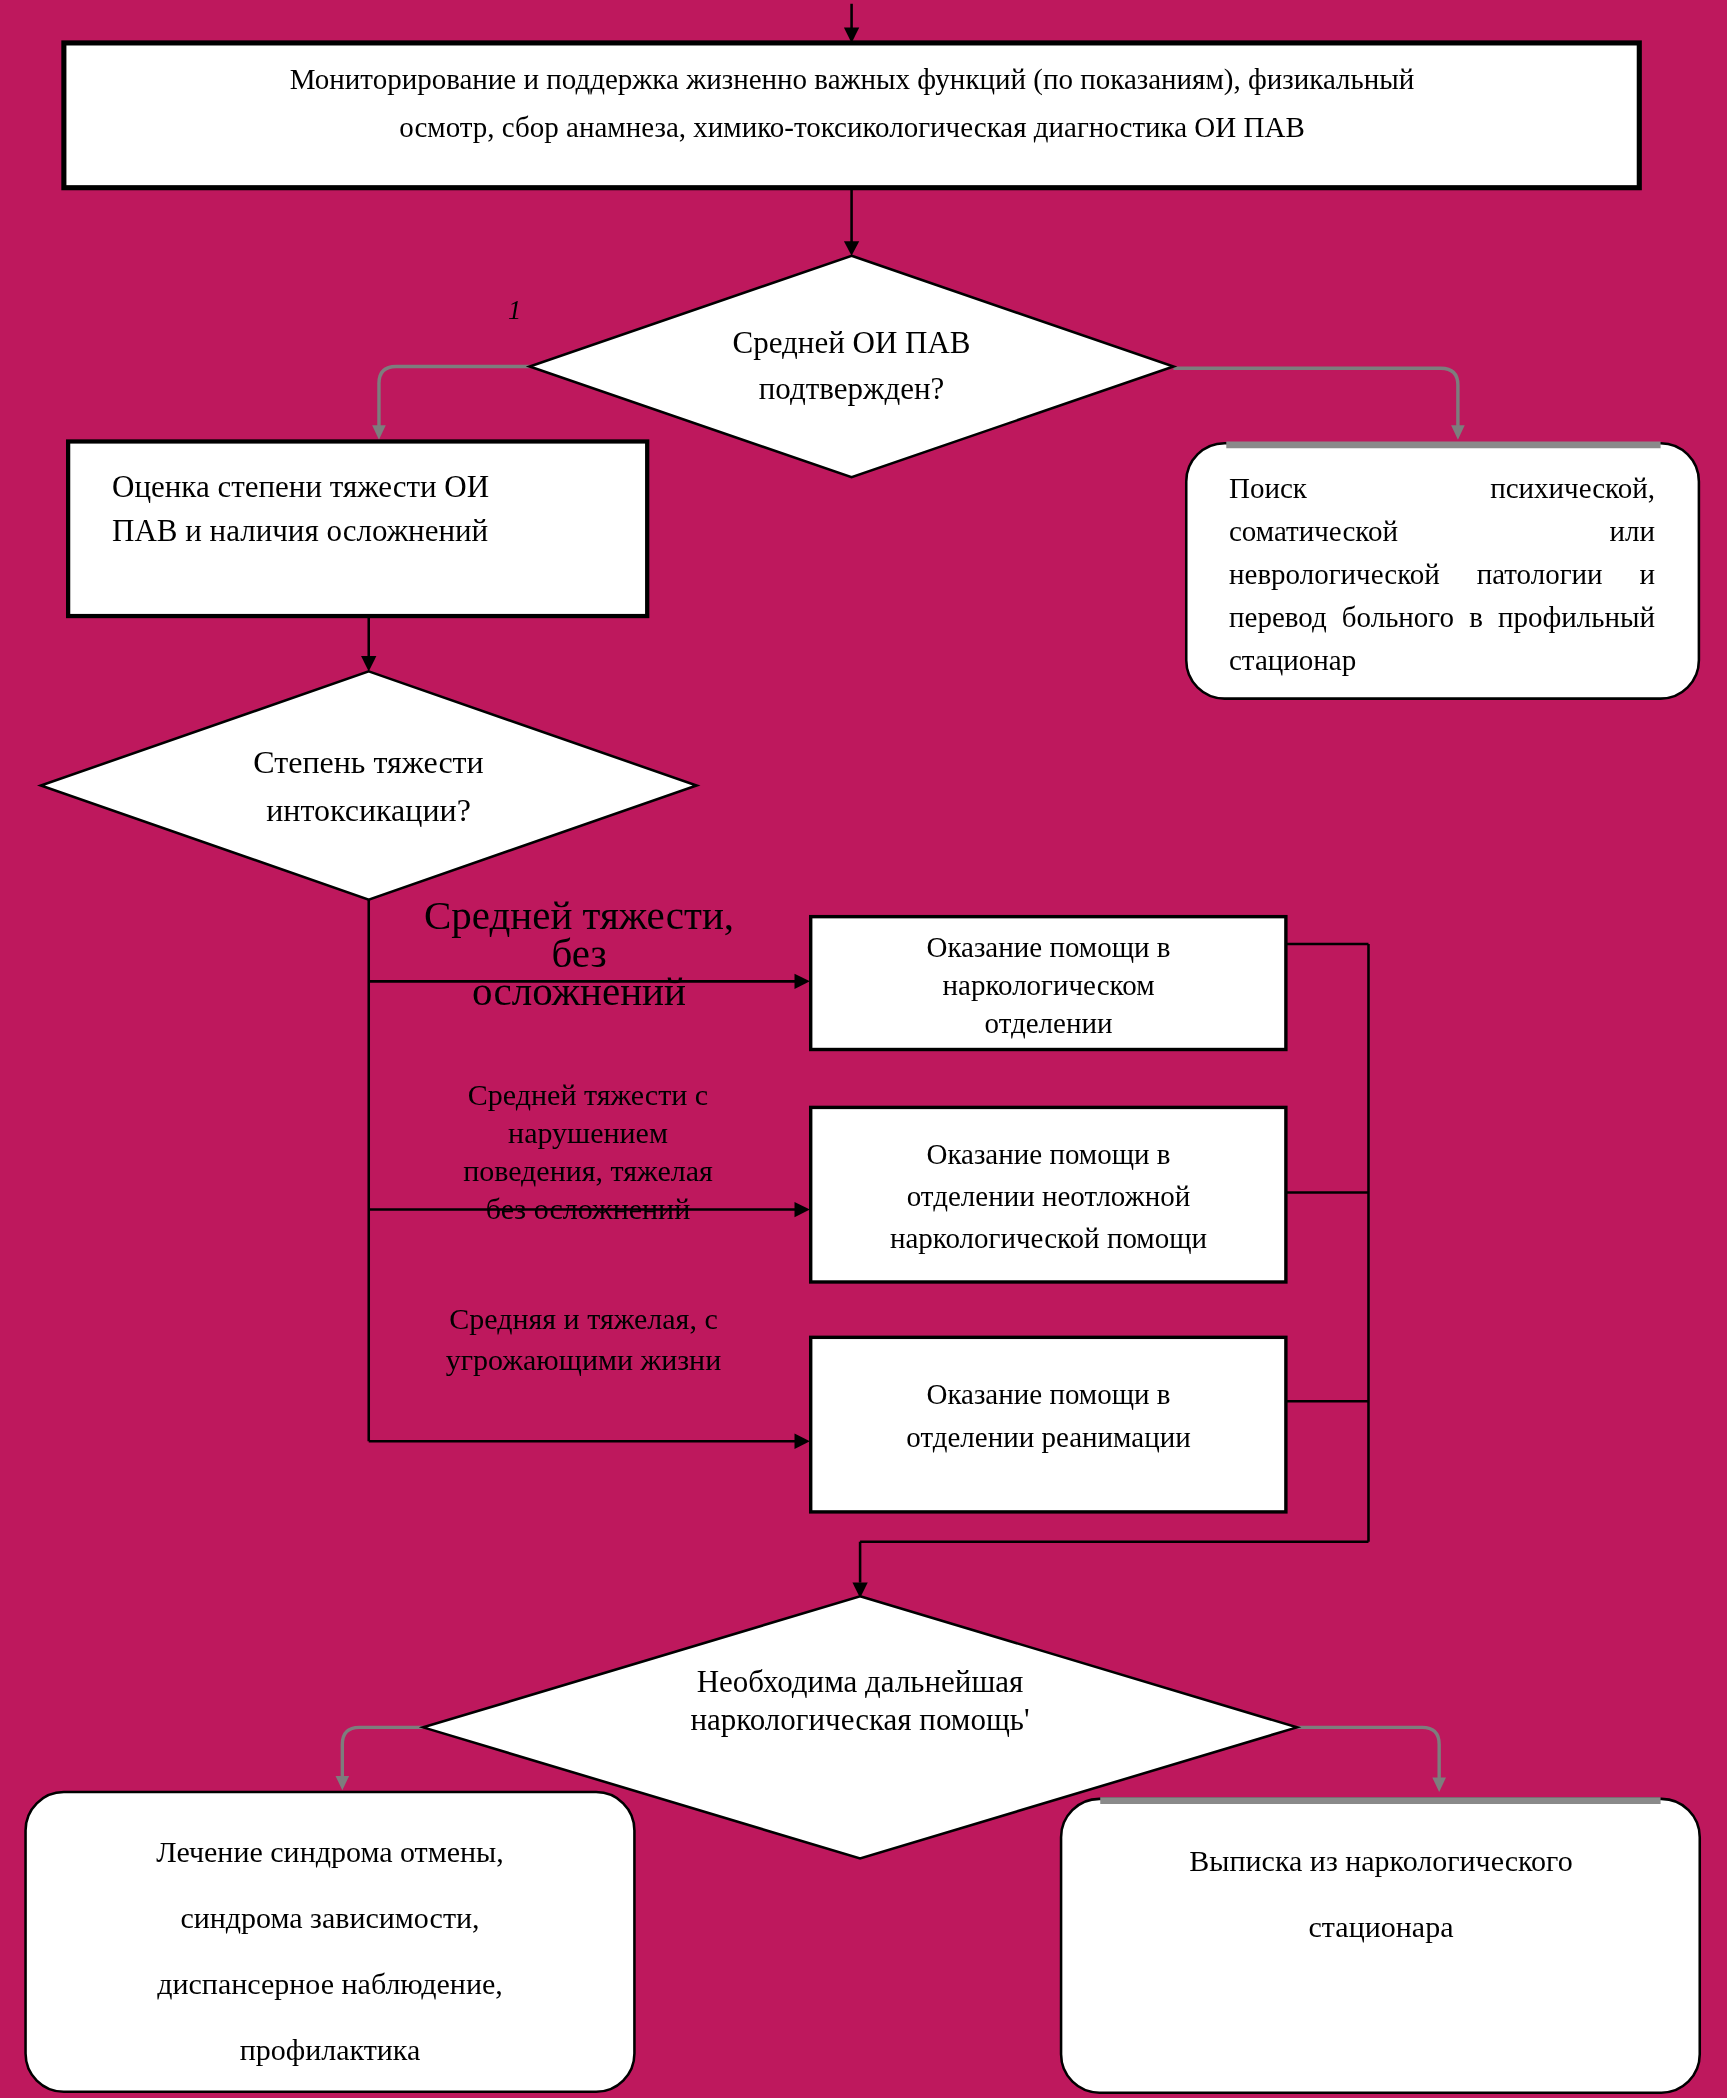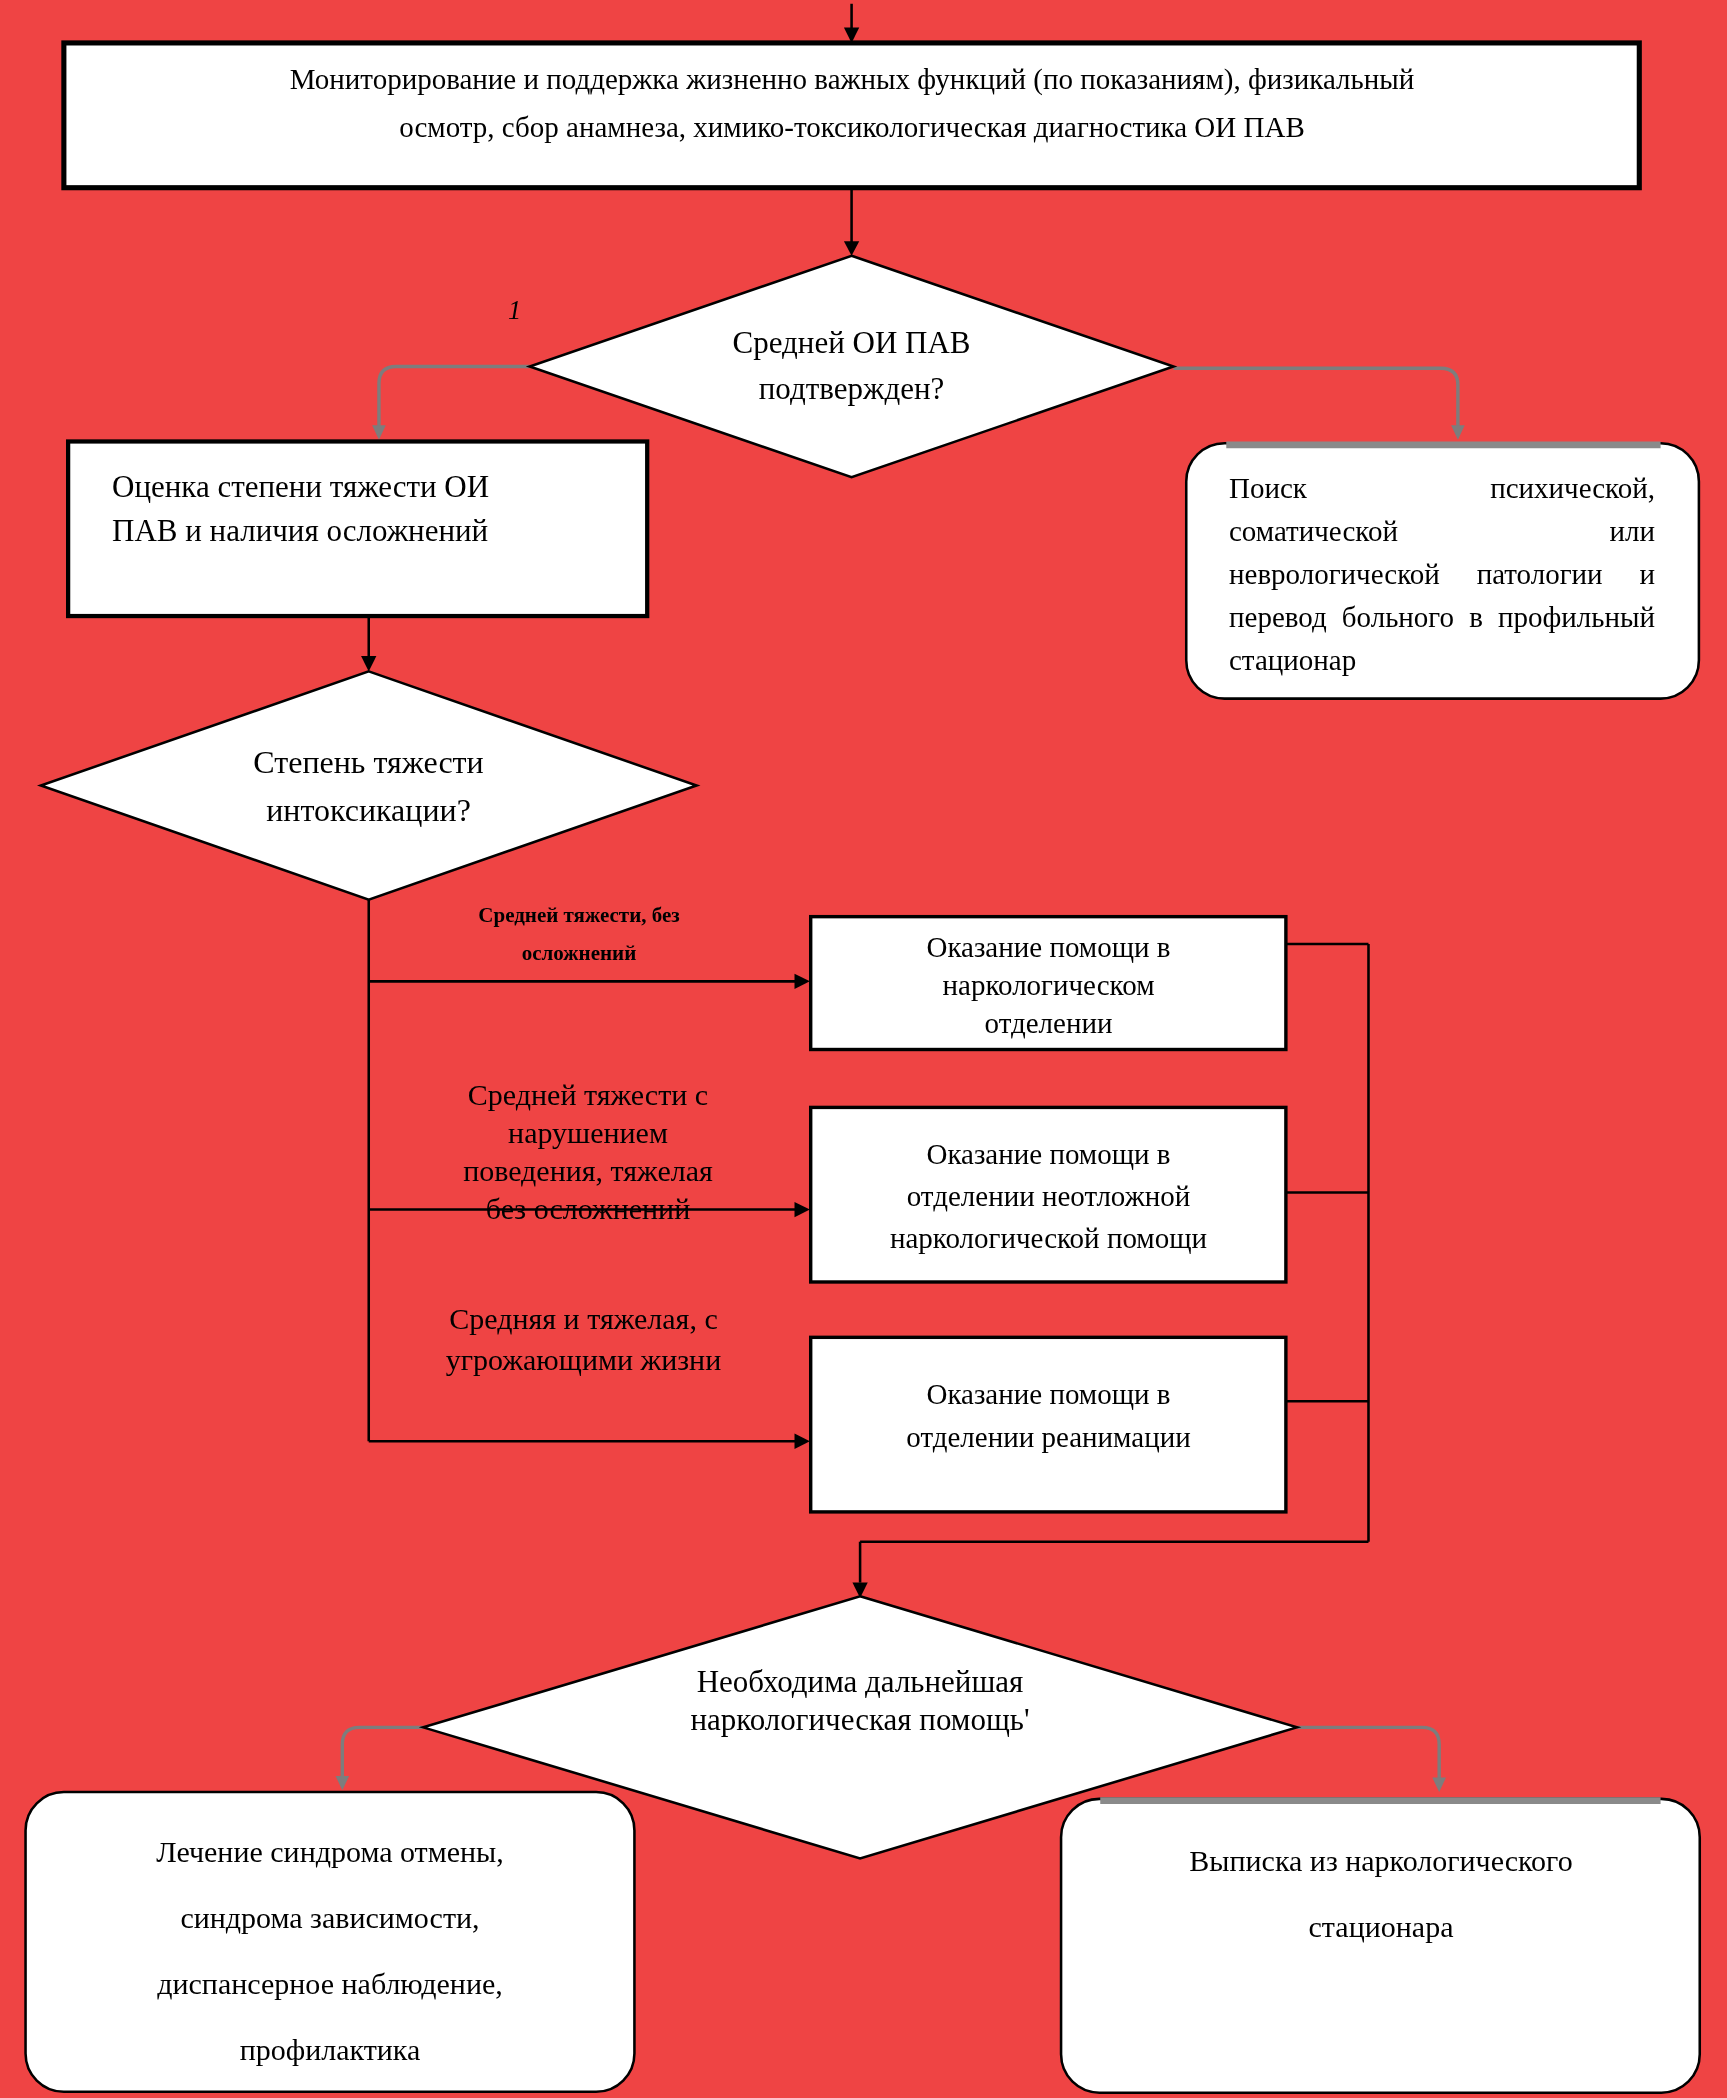--- a/index.html
+++ b/index.html
@@ -1,31 +1,31 @@
 <!DOCTYPE html>
 <html style="font-size:13.6px"><head>
 <meta charset="utf-8">
 <style>
   html,body{margin:0;padding:0;background:#ffffff;}
   #canvas{
-    position:relative;width:1727px;height:2099px;background:#ef4444;overflow:hidden;
+    position:relative;width:1727px;height:2099px;background:#be185d;overflow:hidden;
     font-family:"Liberation Serif","DejaVu Serif",serif;color:#000;
   }
   #shapes{position:absolute;left:0;top:0;width:1727px;height:2099px;}
   .node{position:absolute;color:#000;}
   .center{text-align:center;}
   .tline{display:block;}
   
   #t-monitoring{left:77px;top:55px;width:1550px;font-size:29px;line-height:48px;}
   #t-diagnosis{left:596px;top:320px;width:511px;font-size:31px;line-height:46px;}
   #t-mark{left:508px;top:295px;width:51px;font-size:26.4px;font-style:italic;}
   #t-severity-assess{left:112px;top:465px;width:511px;font-size:31px;line-height:44px;text-align:left;}
   #t-pathology{left:1229px;top:467px;width:426px;font-size:29px;line-height:43px;text-align:justify;}
   #t-severity-dec{left:198px;top:738px;width:341px;font-size:32px;line-height:48px;}
-  #t-label-moderate{left:400px;top:896px;width:358px;font-size:21px;line-height:38px;font-weight:bold;}
+  #t-label-moderate{left:400px;top:896px;width:358px;font-size:41px;line-height:38px;}
   #t-narcology{left:811px;top:928px;width:475px;font-size:29px;line-height:38px;}
   #t-label-behavior{left:409px;top:1032px;width:358px;font-size:30px;line-height:38px;margin-top:44px;}
   #t-emergency{left:811px;top:1133px;width:475px;font-size:29px;line-height:42px;}
   #t-label-severe{left:392px;top:1298px;width:383px;font-size:30px;line-height:41px;}
   #t-icu{left:811px;top:1373px;width:475px;font-size:29px;line-height:43px;}
   #t-further{left:647px;top:1663px;width:426px;font-size:31px;line-height:38px;}
   #t-withdrawal{left:51px;top:1819px;width:558px;font-size:30px;line-height:66px;}
   #t-discharge{left:1087px;top:1828px;width:588px;font-size:30px;line-height:66px;}
 </style>
 </head>

